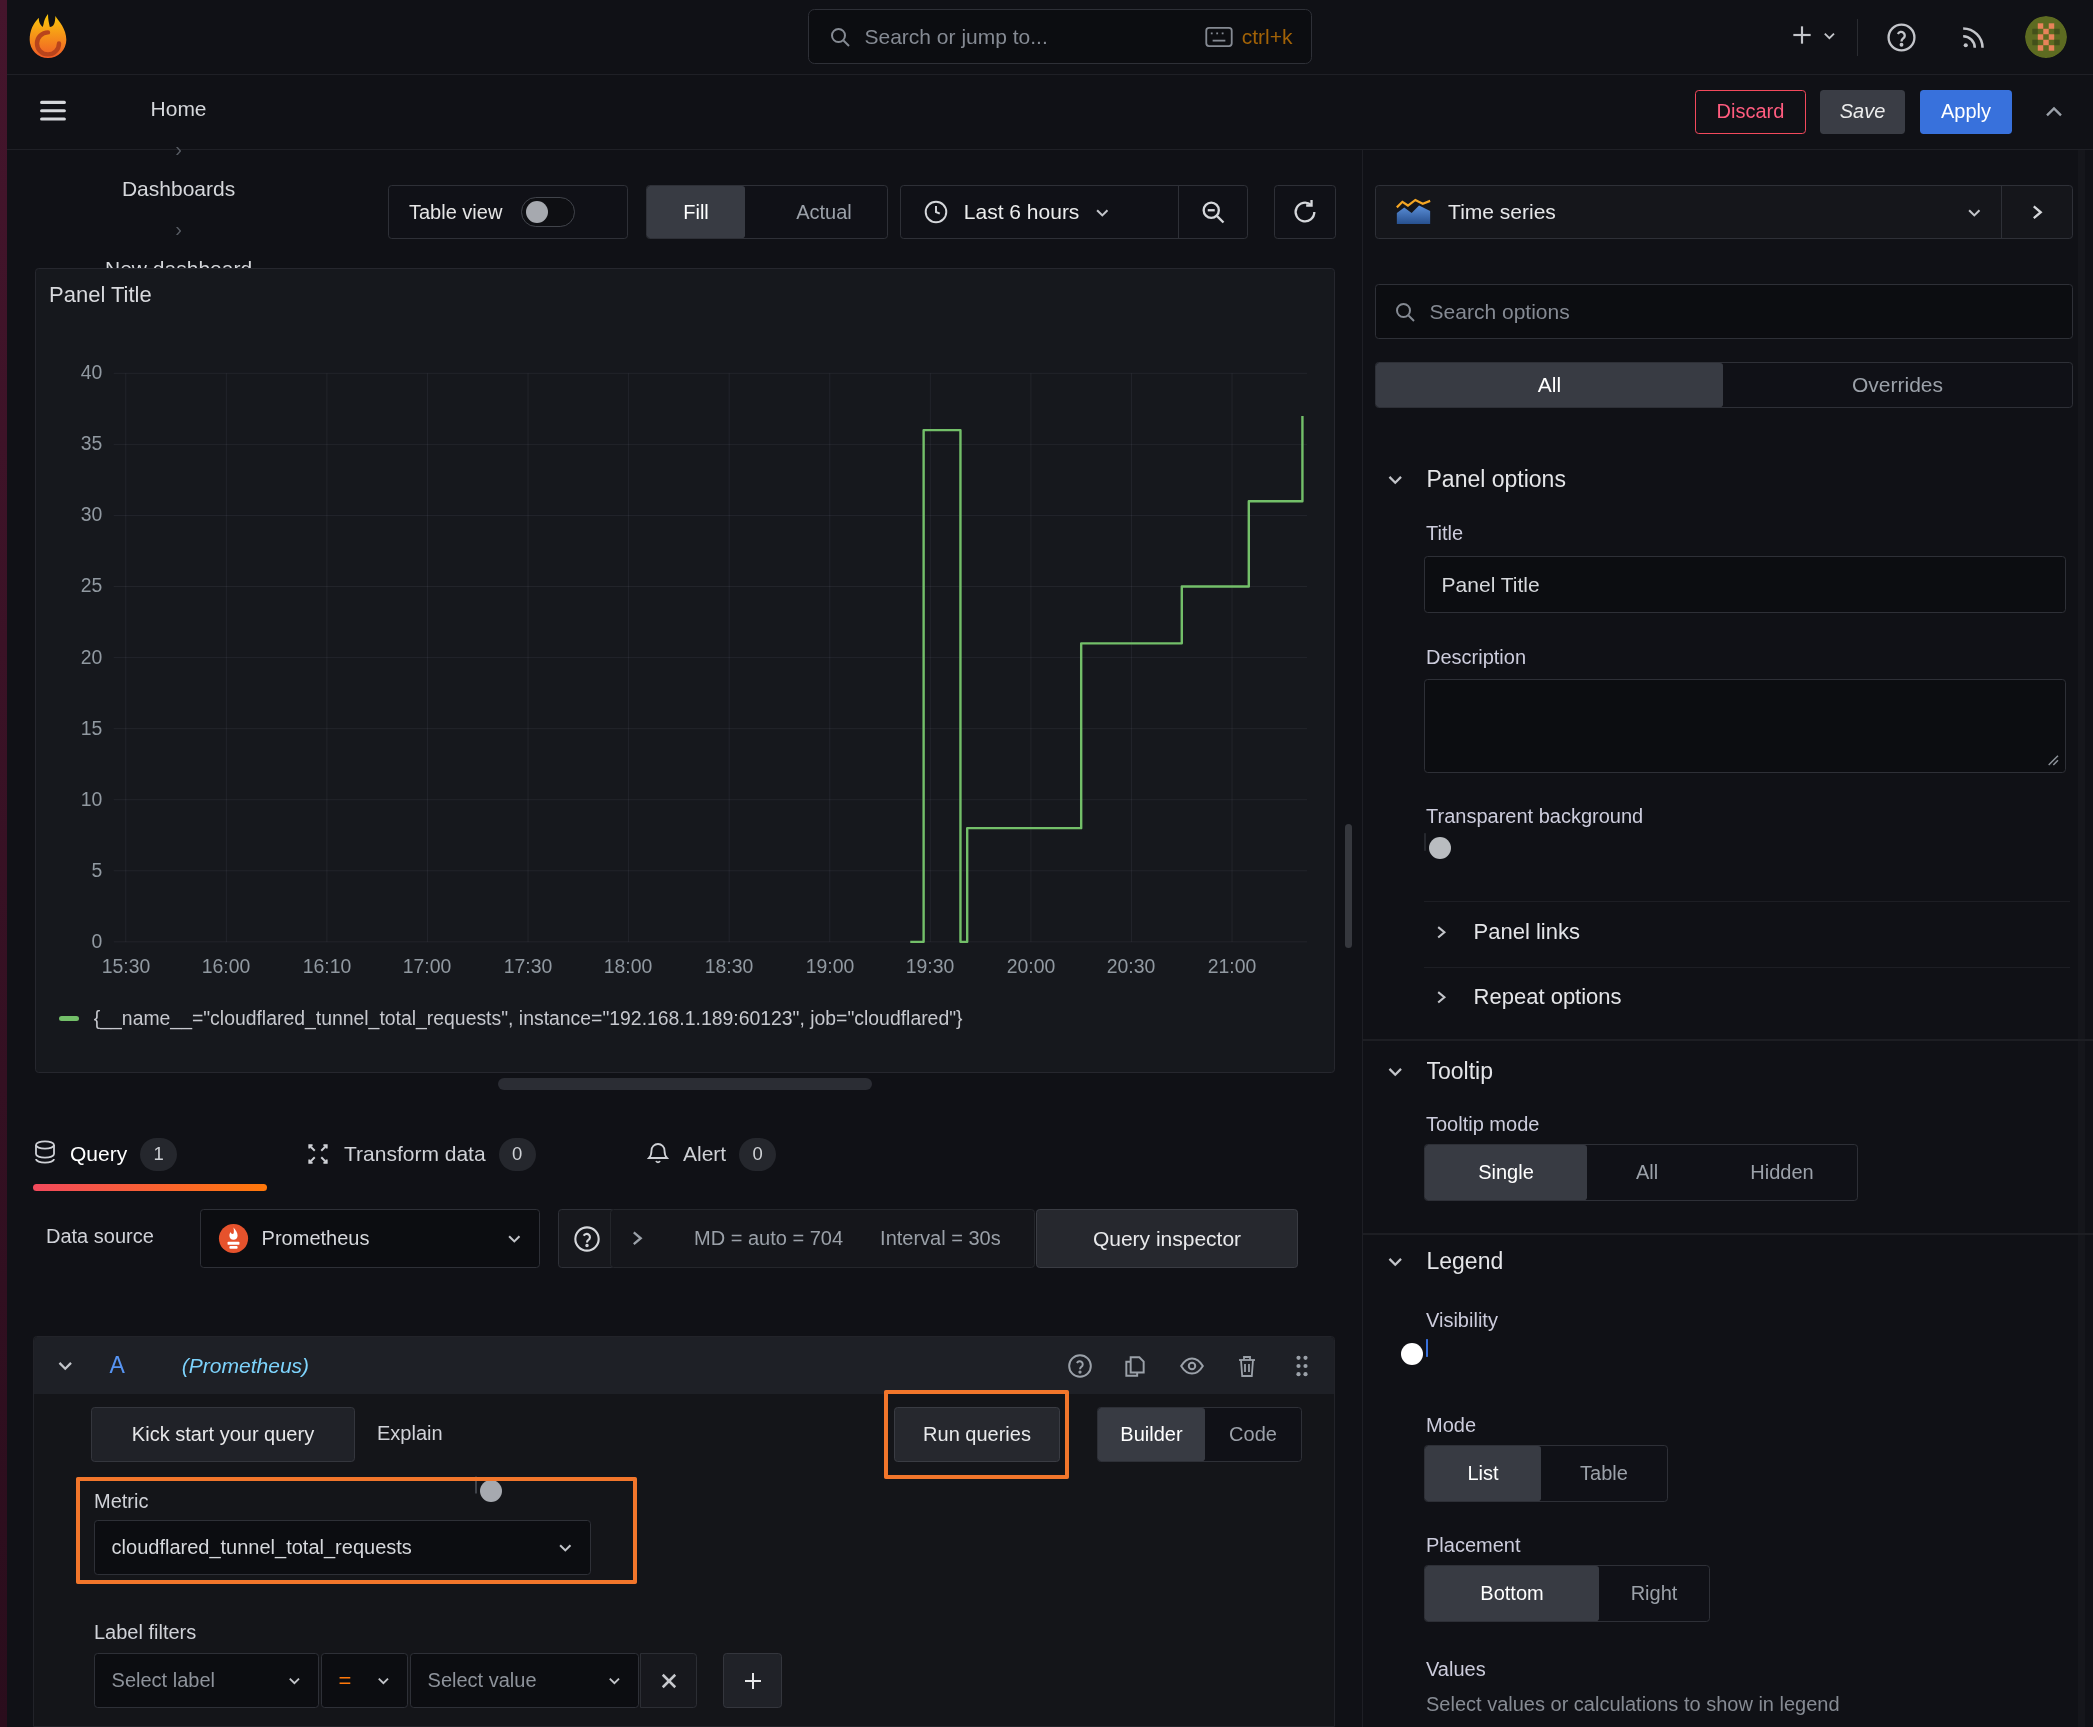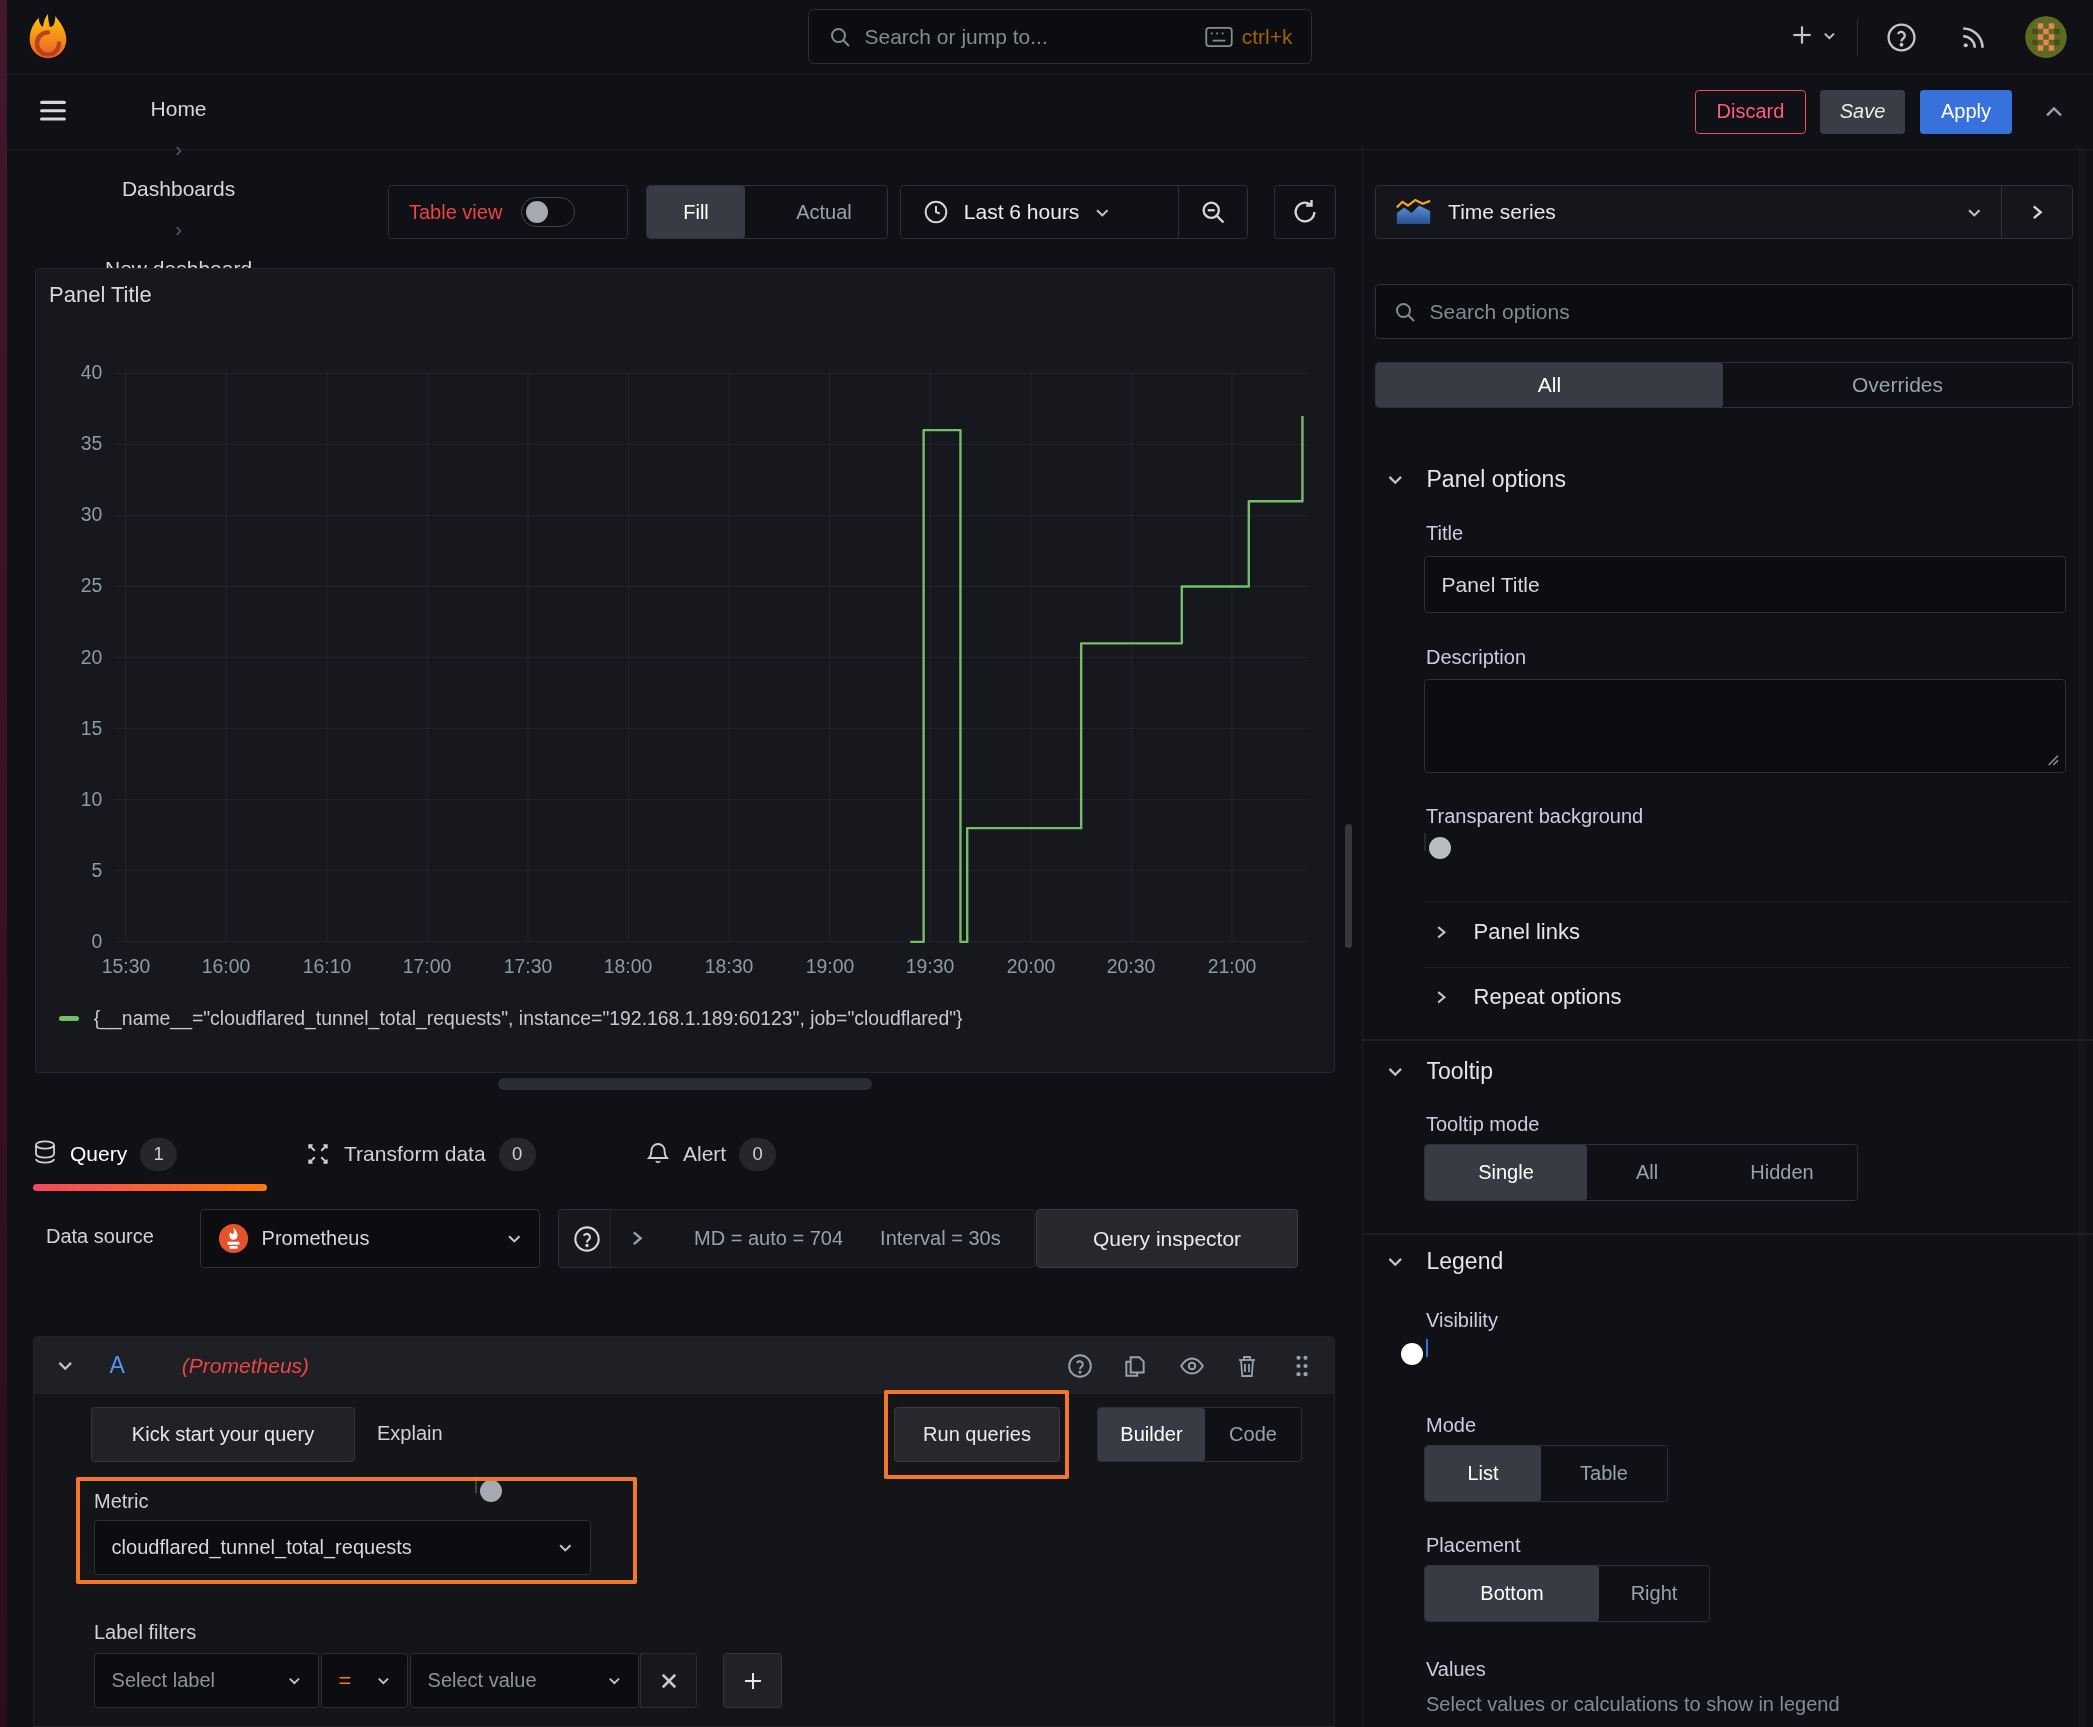--- a/index.html
+++ b/index.html
@@ -182,21 +182,21 @@
     <div class="abs btn btn-apply" style="left:1920px;top:14.8px;">Apply</div>
     <div class="abs iconbtn" style="left:2040px;top:24px;">
       <svg width="28" height="28" viewBox="0 0 24 24" fill="none" stroke="#9ba1a9" stroke-width="2">
           <polyline points="6,14 12,8 18,14"></polyline>
         </svg>
     </div>
   </div>
 
   
   <div class="abs group" style="left:388px;top:185px;width:240px;padding:0 20px;gap:18.5px;">
-    <span class="label" style="color:#ef4444;">Table view</span>
+    <span class="label" style="color:#e5e5e5;">Table view</span>
     <span class="toggle">
         <span class="knob"></span>
       </span>
   </div>
   <div class="abs seg" style="left:646px;top:185px;height:54px;width:242px;">
     <span class="opt sel" style="width:98px;">Fill</span>
     <span class="opt" style="flex:1;padding-left:16px;">Actual</span>
   </div>
   <div class="abs group" style="left:900px;top:185px;width:348px;">
     <div class="row" style="padding:0 22px;gap:14.8px;height:100%;flex:1;">
@@ -367,21 +367,21 @@
   
   <div class="abs" style="left:33px;top:1336px;width:1302px;height:391px;background:var(--card);border:0.9px solid #222329;border-radius:3.7px 3.7px 0 0;">
     
     <div style="height:57px;background:var(--hdr);border-radius:3.7px 3.7px 0 0;display:flex;align-items:center;padding:0 22px;gap:0;">
       <span class="iconbtn">
         <svg width="18.5" height="18.5" viewBox="0 0 16 16" fill="none" stroke="#c3c5ca" stroke-width="2">
             <polyline points="3,6 8,11 13,6"></polyline>
           </svg>
       </span>
       <span style="margin-left:35px;font-size:23px;color:var(--refblue);font-weight:500;">A</span>
-      <span style="margin-left:57px;font-size:21px;font-style:italic;color:#ef4444;">(Prometheus)</span>
+      <span style="margin-left:57px;font-size:21px;font-style:italic;color:#7dd3fc;">(Prometheus)</span>
       <span style="flex:1;"></span>
       <span class="iconbtn" style="margin-right:29.5px;">
         <svg width="26" height="26" viewBox="0 0 24 24" fill="none" stroke="#9ba1a9" stroke-width="1.8">
             <circle cx="12" cy="12" r="10"></circle>
             <path d="M9.2 9.2 a2.8 2.8 0 1 1 4 3.6 c-1 .7-1.2 1.2-1.2 2.2"></path>
             <circle cx="12" cy="17.6" r="0.6" fill="#9ba1a9"></circle>
           </svg>
       </span>
       <span class="iconbtn" style="margin-right:29.5px;">
         <svg width="26" height="26" viewBox="0 0 24 24" fill="none" stroke="#9ba1a9" stroke-width="1.8">

